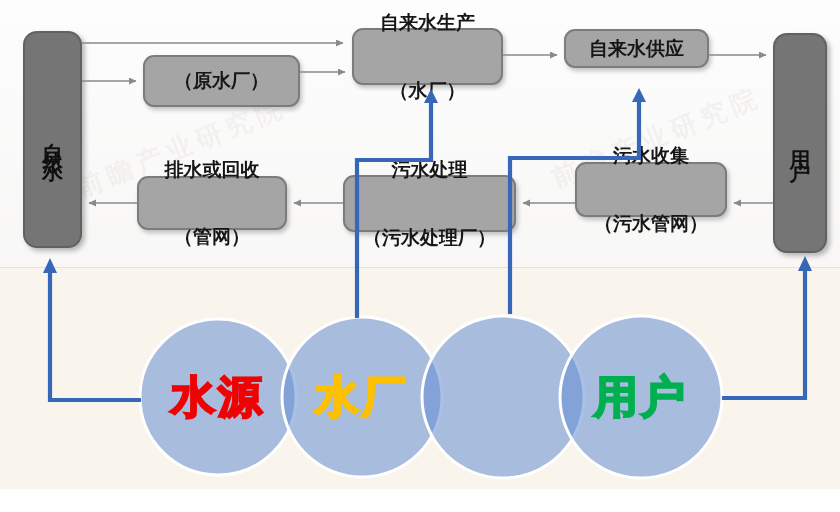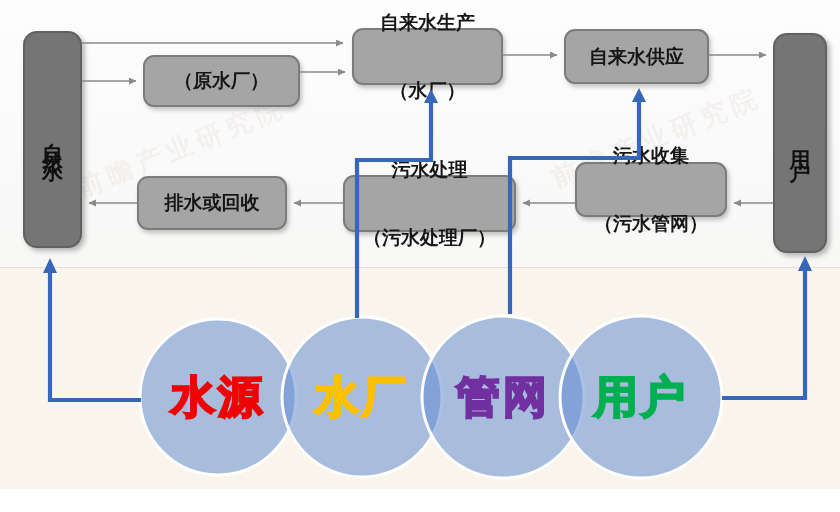--- a/index.html
+++ b/index.html
@@ -37,21 +37,21 @@
     box-shadow:3px 3px 5px rgba(80,80,80,.4);
     font-size:21px;font-weight:bold;color:#0f0f0f;
   }
   .node.tall .vtext{
     writing-mode:vertical-rl;text-orientation:upright;letter-spacing:9px;
   }
   #box-natural{left:23px;top:31px;width:59px;height:217px;}
   #box-user   {left:773px;top:33px;width:54px;height:220px;}
   #box-raw    {left:143px;top:55px;width:157px;height:52px;}
   #box-tapprod{left:352px;top:28px;width:151px;height:57px;}
-  #box-tapsup {left:564px;top:29px;width:145px;height:55px;}
+  #box-tapsup {left:564px;top:29px;width:145px;height:39px;}
   #box-drain  {left:137px;top:176px;width:150px;height:54px;}
   #box-treat  {left:343px;top:175px;width:173px;height:57px;}
   #box-collect{left:575px;top:162px;width:152px;height:55px;}
   
   .overlay{position:absolute;left:0;top:0;width:840px;height:512px;pointer-events:none;}
   
   .circle-label{
     position:absolute;width:164px;top:368px;height:58px;
     display:flex;align-items:center;justify-content:center;
     font-size:44px;font-weight:bold;letter-spacing:3px;
@@ -88,20 +88,21 @@
   <div class="node small" id="box-tapprod">
     <div>自来水生产</div>
     <div>（水厂）</div>
   </div>
   <div class="node small" id="box-tapsup">
     <div>自来水供应</div>
   </div>
 
   <div class="node small" id="box-drain">
     <div>排水或回收</div>
+    <div>（管网）</div>
   </div>
   <div class="node small" id="box-treat">
     <div>污水处理</div>
     <div>（污水处理厂）</div>
   </div>
   <div class="node small" id="box-collect">
     <div>污水收集</div>
     <div>（污水管网）</div>
   </div>
 
@@ -140,16 +141,15 @@
     <g fill="#3767b8" stroke="none">
       <polygon points="50,258 43,273 57,273"></polygon>
       <polygon points="431,89 424,103 438,103"></polygon>
       <polygon points="639,88 632,102 646,102"></polygon>
       <polygon points="805,256 798,271 812,271"></polygon>
     </g>
   </svg>
 
   <div class="circle-label" id="clabel-0" style="color: rgb(238, 2, 2);">水源</div>
   <div class="circle-label" id="clabel-1" style="color: rgb(255, 192, 0); text-align: center;">水厂</div>
-  <div class="circle-label" id="clabel-2" style="color: rgb(112, 48, 160);">管网</div>
   <div class="circle-label" id="clabel-3" style="color: rgb(0, 176, 80);">用户</div>
 
 </div>
 
 </body></html>

